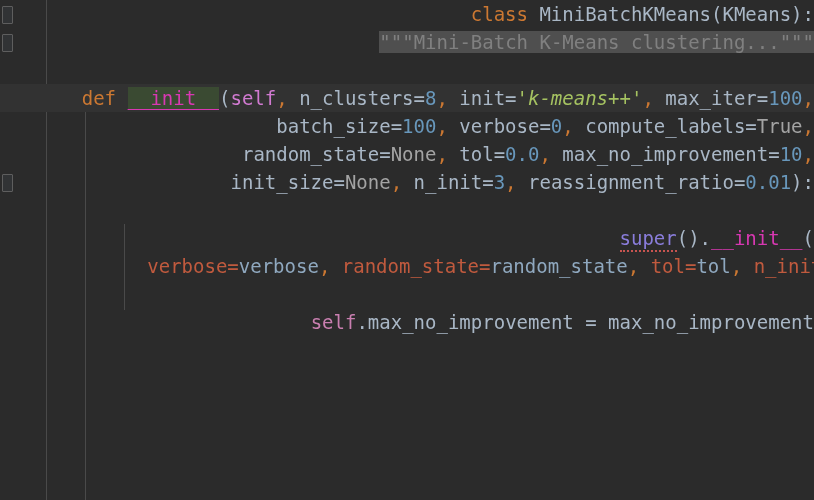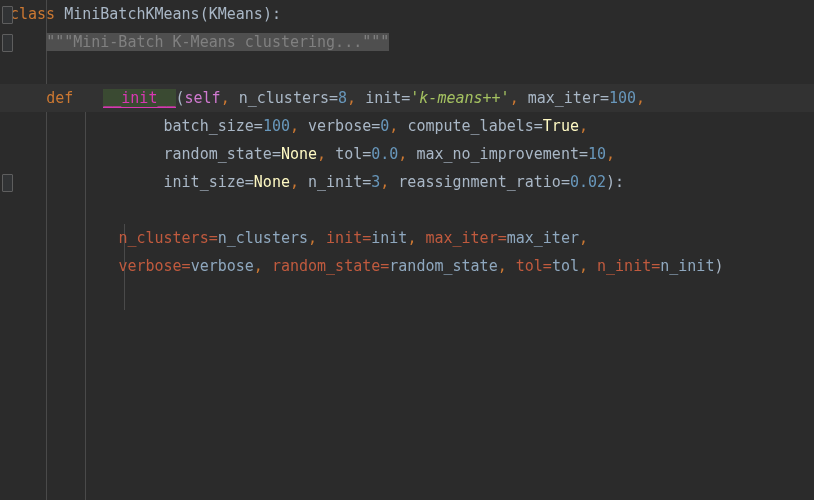--- a/index.html
+++ b/index.html
@@ -13,23 +13,24 @@
     overflow: hidden;
     font-family: "DejaVu Sans Mono", "Liberation Mono", monospace;
   }
 
   #editor {
     position: relative;
     width: 814px;
     height: 500px;
     background: #2b2b2b;
     color: #a9b7c6;
-    font-size: 15px;
+    font-size: 19px;
     line-height: 28px;
     letter-spacing: 0px;
+    text-align: right;
   }
 
   
   .indent-guide {
     position: absolute;
     top: 0;
     bottom: 0;
     width: 1px;
     background: #4a4a4a;
     z-index: 0;
@@ -75,24 +76,24 @@
   
   .kw        { color: #cc7832; }            
   .cls       { color: #a9b7c6; }            
   .plain     { color: #a9b7c6; }
   .punc      { color: #a9b7c6; }
   .comma     { color: #cc7832; }
   .self      { color: #d17ad1; }            
   .selfpink  { color: #c97fb0; }
   .num       { color: #6897bb; }            
   .str       { color: #a5c261; font-style: italic; }            
-  .const     { color: #fef9c3; }            
+  .const     { color: #a3a3a3; }            
   .kwargred  { color: #c05a3e; }            
   .doc       { color: #808080; }            
-  .magenta   { color: #d838b2; margin-left: 21px; }            
+  .magenta   { color: #d838b2; }            
   .superid   { color: #8a7ddb; }            
   .val       { color: #8fa8bf; }            
 
   
   .def-name {
     background: #3a4a32;
     border-bottom: 1px solid #d838b2;
     padding-bottom: 0px;
   }
 
@@ -125,30 +126,31 @@
     <div class="line"><span>    </span><span class="doc doc-hl">"""Mini-Batch K-Means clustering..."""</span></div>
 
     <div class="line"></div>
 
     <div class="line current-line"><span>    </span><span class="kw">def</span><span> </span><span class="magenta def-name">__init__</span><span class="punc">(</span><span class="self">self</span><span class="comma">, </span><span class="plain">n_clusters=</span><span class="num">8</span><span class="comma">, </span><span class="plain">init=</span><span class="str">'k-means++'</span><span class="comma">, </span><span class="plain">max_iter=</span><span class="num">100</span><span class="comma">,</span></div>
 
     <div class="line"><span>                 </span><span class="plain">batch_size=</span><span class="num">100</span><span class="comma">, </span><span class="plain">verbose=</span><span class="num">0</span><span class="comma">, </span><span class="plain">compute_labels=</span><span class="const">True</span><span class="comma">,</span></div>
 
     <div class="line"><span>                 </span><span class="plain">random_state=</span><span class="const">None</span><span class="comma">, </span><span class="plain">tol=</span><span class="num">0.0</span><span class="comma">, </span><span class="plain">max_no_improvement=</span><span class="num">10</span><span class="comma">,</span></div>
 
-    <div class="line"><span>                 </span><span class="plain">init_size=</span><span class="const">None</span><span class="comma">, </span><span class="plain">n_init=</span><span class="num">3</span><span class="comma">, </span><span class="plain">reassignment_ratio=</span><span class="num">0.02</span><span class="punc">):</span></div>
+    <div class="line"><span>                 </span><span class="plain">init_size=</span><span class="const">None</span><span class="comma">, </span><span class="plain">n_init=</span><span class="num">3</span><span class="comma">, </span><span class="plain">reassignment_ratio=</span><span class="num">0.01</span><span class="punc">):</span></div>
 
     <div class="line"></div>
 
+    <div class="line"><span>        </span><span class="superid squiggly-underline">super</span><span class="punc">().</span><span class="magenta">__init__</span><span class="punc">(</span></div>
 
-    <div class="line"><span>            </span><span class="kwargred">n_clusters=</span><span class="val">n_clusters</span><span class="comma">, </span><span class="kwargred">init=</span><span class="val">init</span><span class="comma">, </span><span class="kwargred">max_iter=</span><span class="val">max_iter</span><span class="comma">,</span></div>
 
     <div class="line"><span>            </span><span class="kwargred">verbose=</span><span class="val">verbose</span><span class="comma">, </span><span class="kwargred">random_state=</span><span class="val">random_state</span><span class="comma">, </span><span class="kwargred">tol=</span><span class="val">tol</span><span class="comma">, </span><span class="kwargred">n_init=</span><span class="val">n_init</span><span class="punc">)</span></div>
 
     <div class="line"></div>
 
+    <div class="line"><span>        </span><span class="selfpink">self</span><span class="plain">.max_no_improvement </span><span class="plain">= </span><span class="plain">max_no_improvement</span></div>
 
 
 
 
 
   </div>
 </div>
 
 </body></html>

